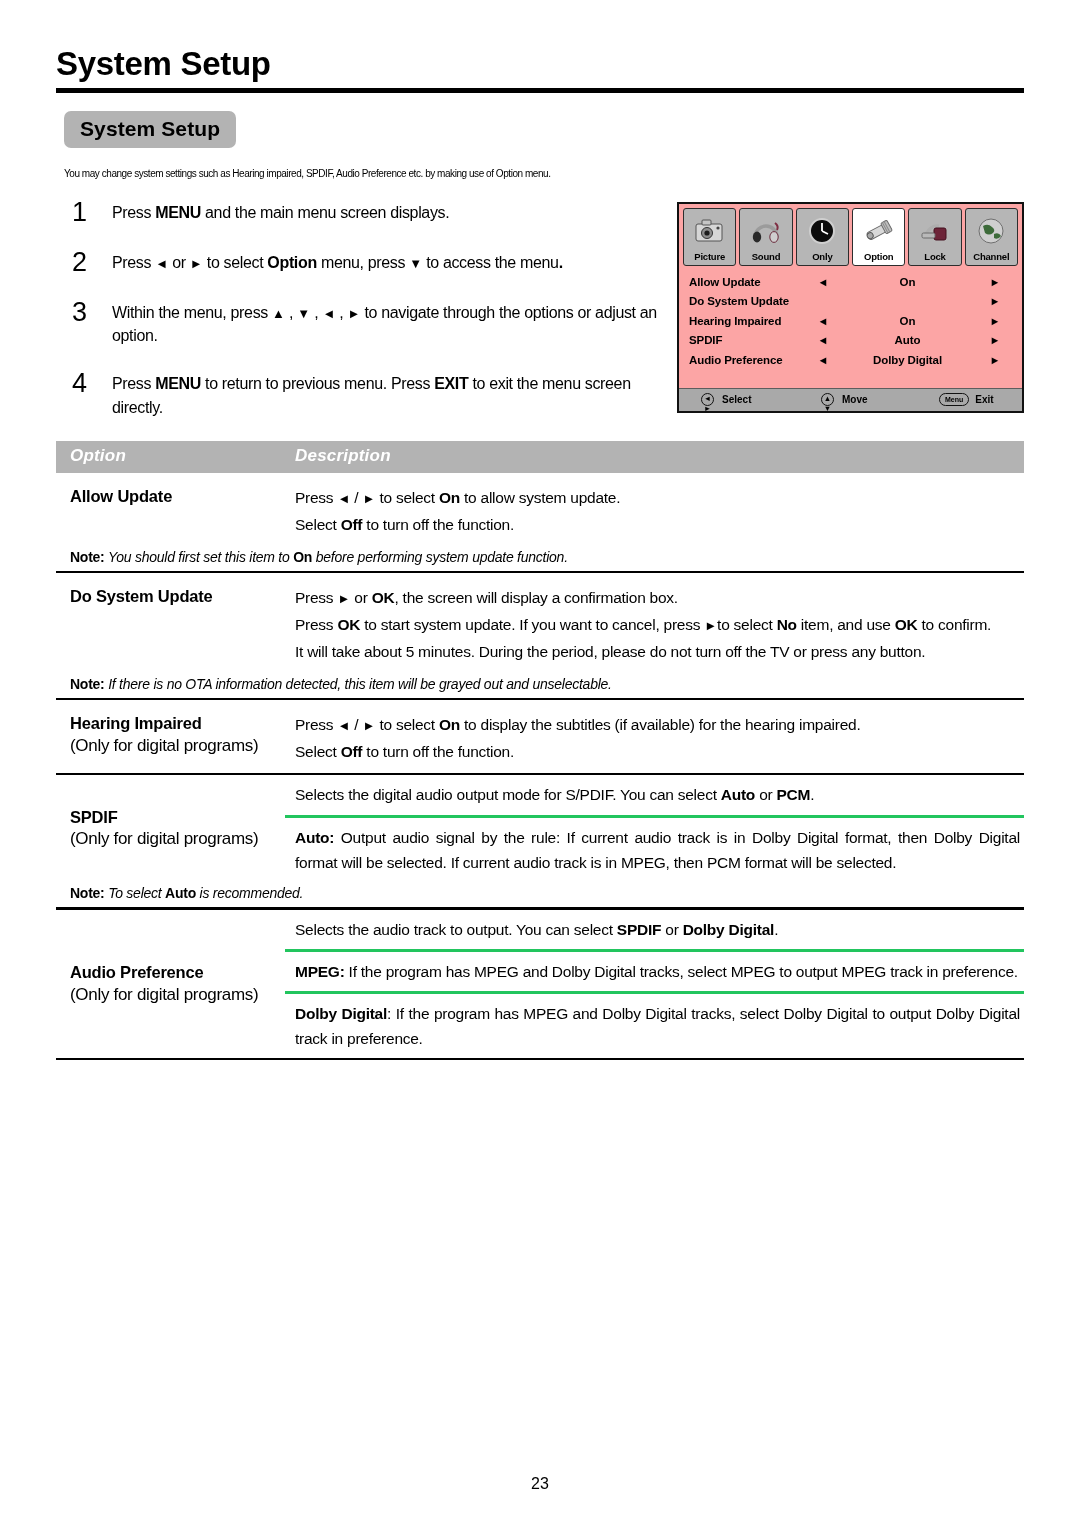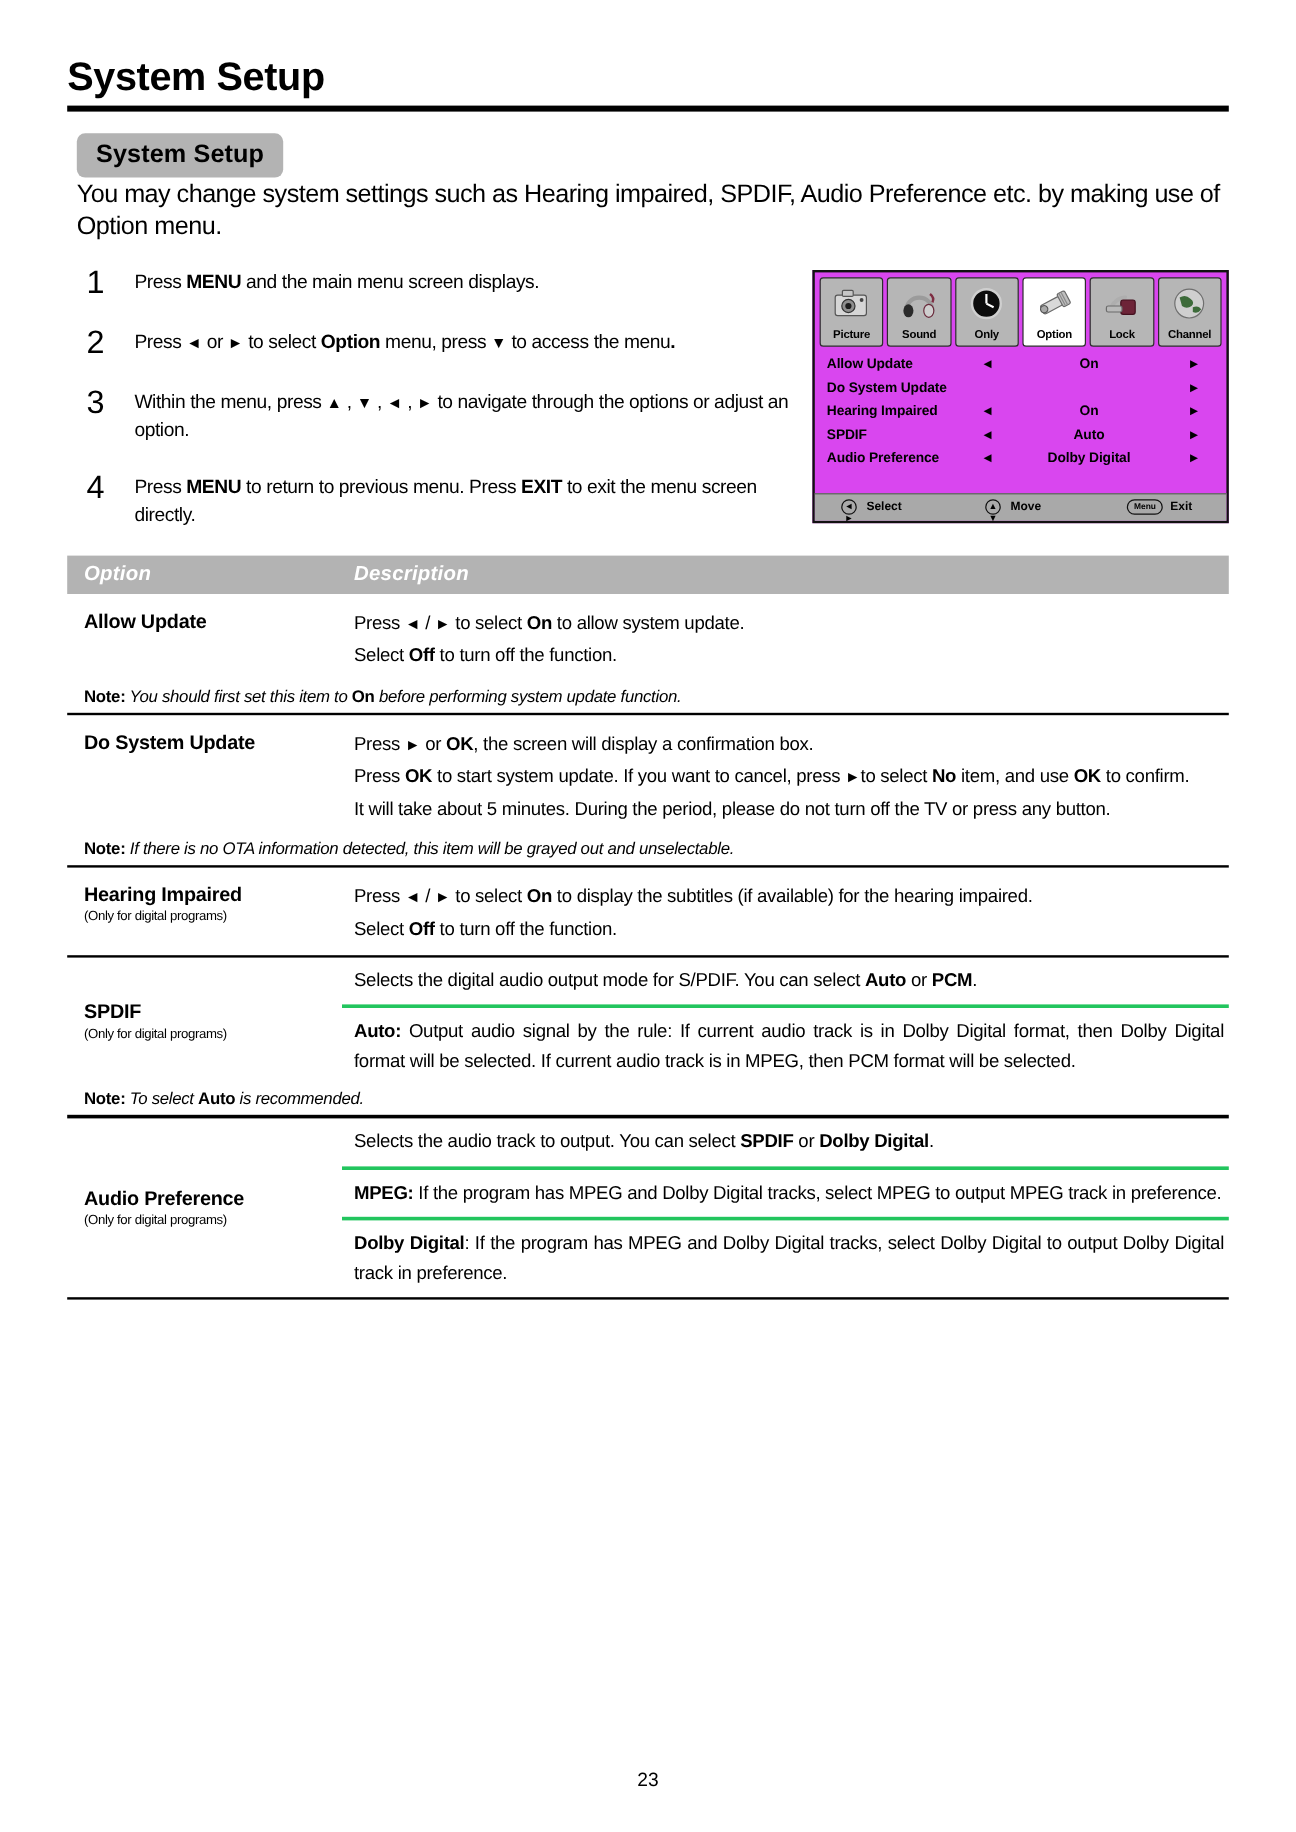--- a/index.html
+++ b/index.html
@@ -50,22 +50,23 @@
     display: inline-block;
     background: #b3b3b3;
     border-radius: 7px;
     padding: 6px 16px 7px 16px;
     font-size: 21px;
     font-weight: bold;
     letter-spacing: 0.1px;
   }
 
   .intro {
+    margin-top: 19px;
     padding-left: 8px;
-    font-size: 21px;
+    font-size: 10px;
     line-height: 1.3;
     letter-spacing: -0.45px;
   }
 
   
   .mid {
     margin-top: 18px;
     display: flex;
     align-items: flex-start;
     justify-content: space-between;
@@ -95,21 +96,21 @@
     padding-top: 3px;
   }
   .step-text b { font-weight: bold; }
   .ar { font-size: 13px; letter-spacing: 0; }
 
   
   .osd {
     width: 347px;
     flex: 0 0 347px;
     border: 2px solid #111;
-    background: #d946ef;
+    background: #fca5a5;
     box-sizing: border-box;
     margin-top: 4px;
   }
   .osd-tabs {
     display: flex;
     padding: 4px 4px 0 4px;
     gap: 3px;
   }
   .osd-tab {
     flex: 1 1 0;
@@ -215,21 +216,21 @@
     width: 205px;
   }
   .opt-cell.mid-align { vertical-align: middle; padding-top: 8px; }
   .opt-name {
     font-size: 16.5px;
     font-weight: bold;
     line-height: 1.25;
     letter-spacing: -0.2px;
   }
   .opt-sub {
-    font-size: 11px;
+    font-size: 17px;
     line-height: 1.3;
     letter-spacing: -0.3px;
     margin-top: 1px;
   }
 
   .desc-cell {
     vertical-align: top;
     padding: 12px 4px 9px 10px;
     font-size: 15.5px;
     line-height: 1.62;

